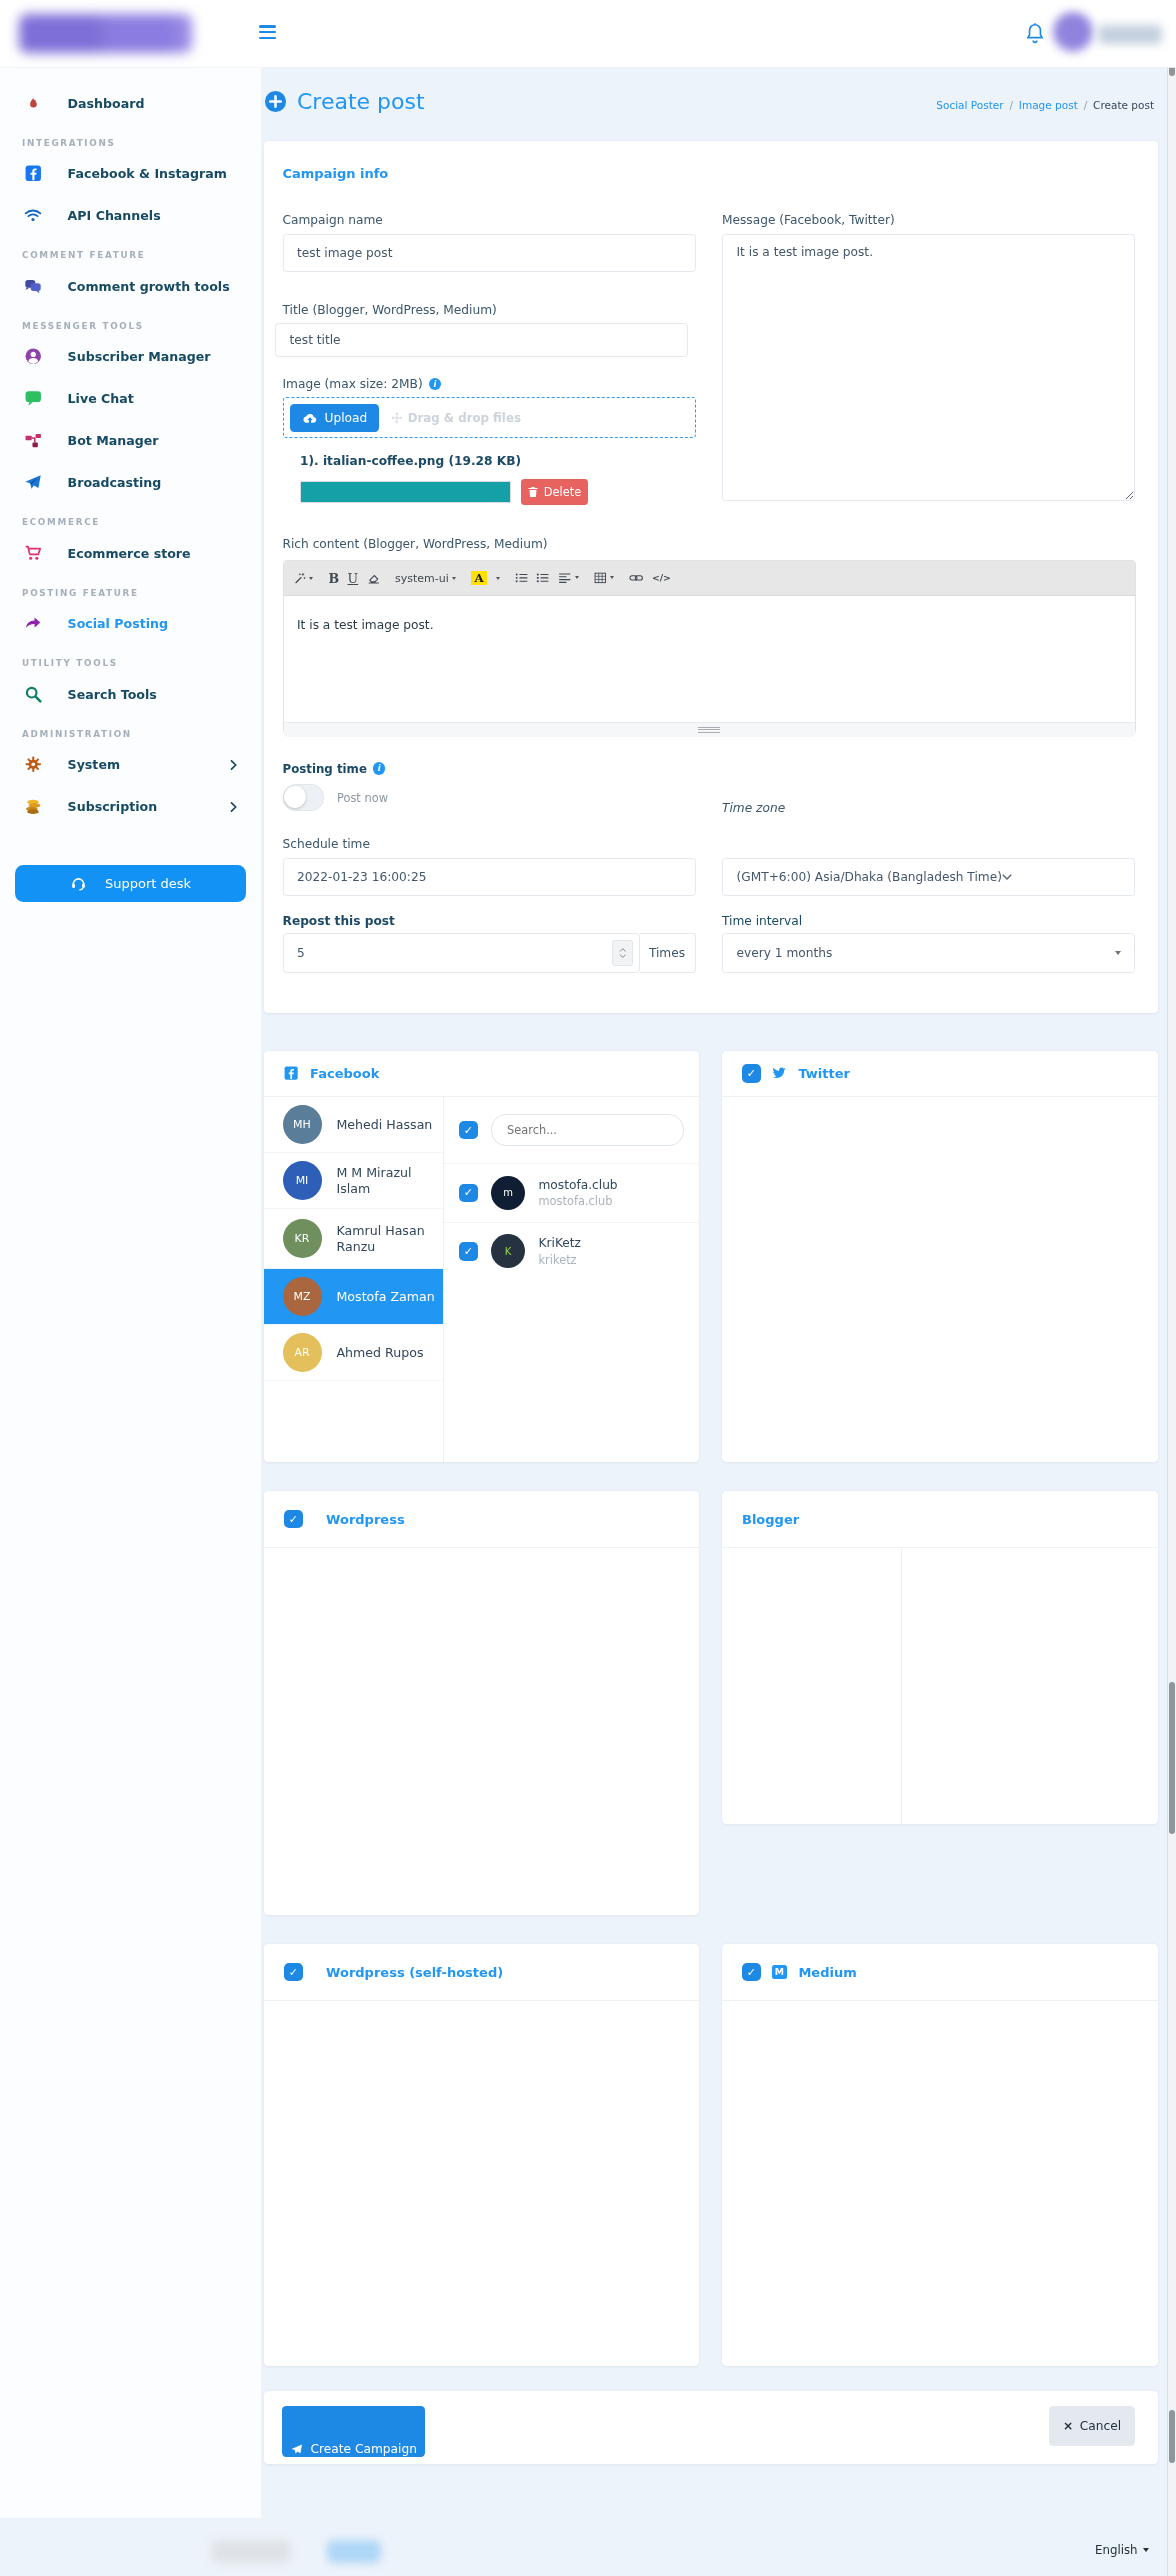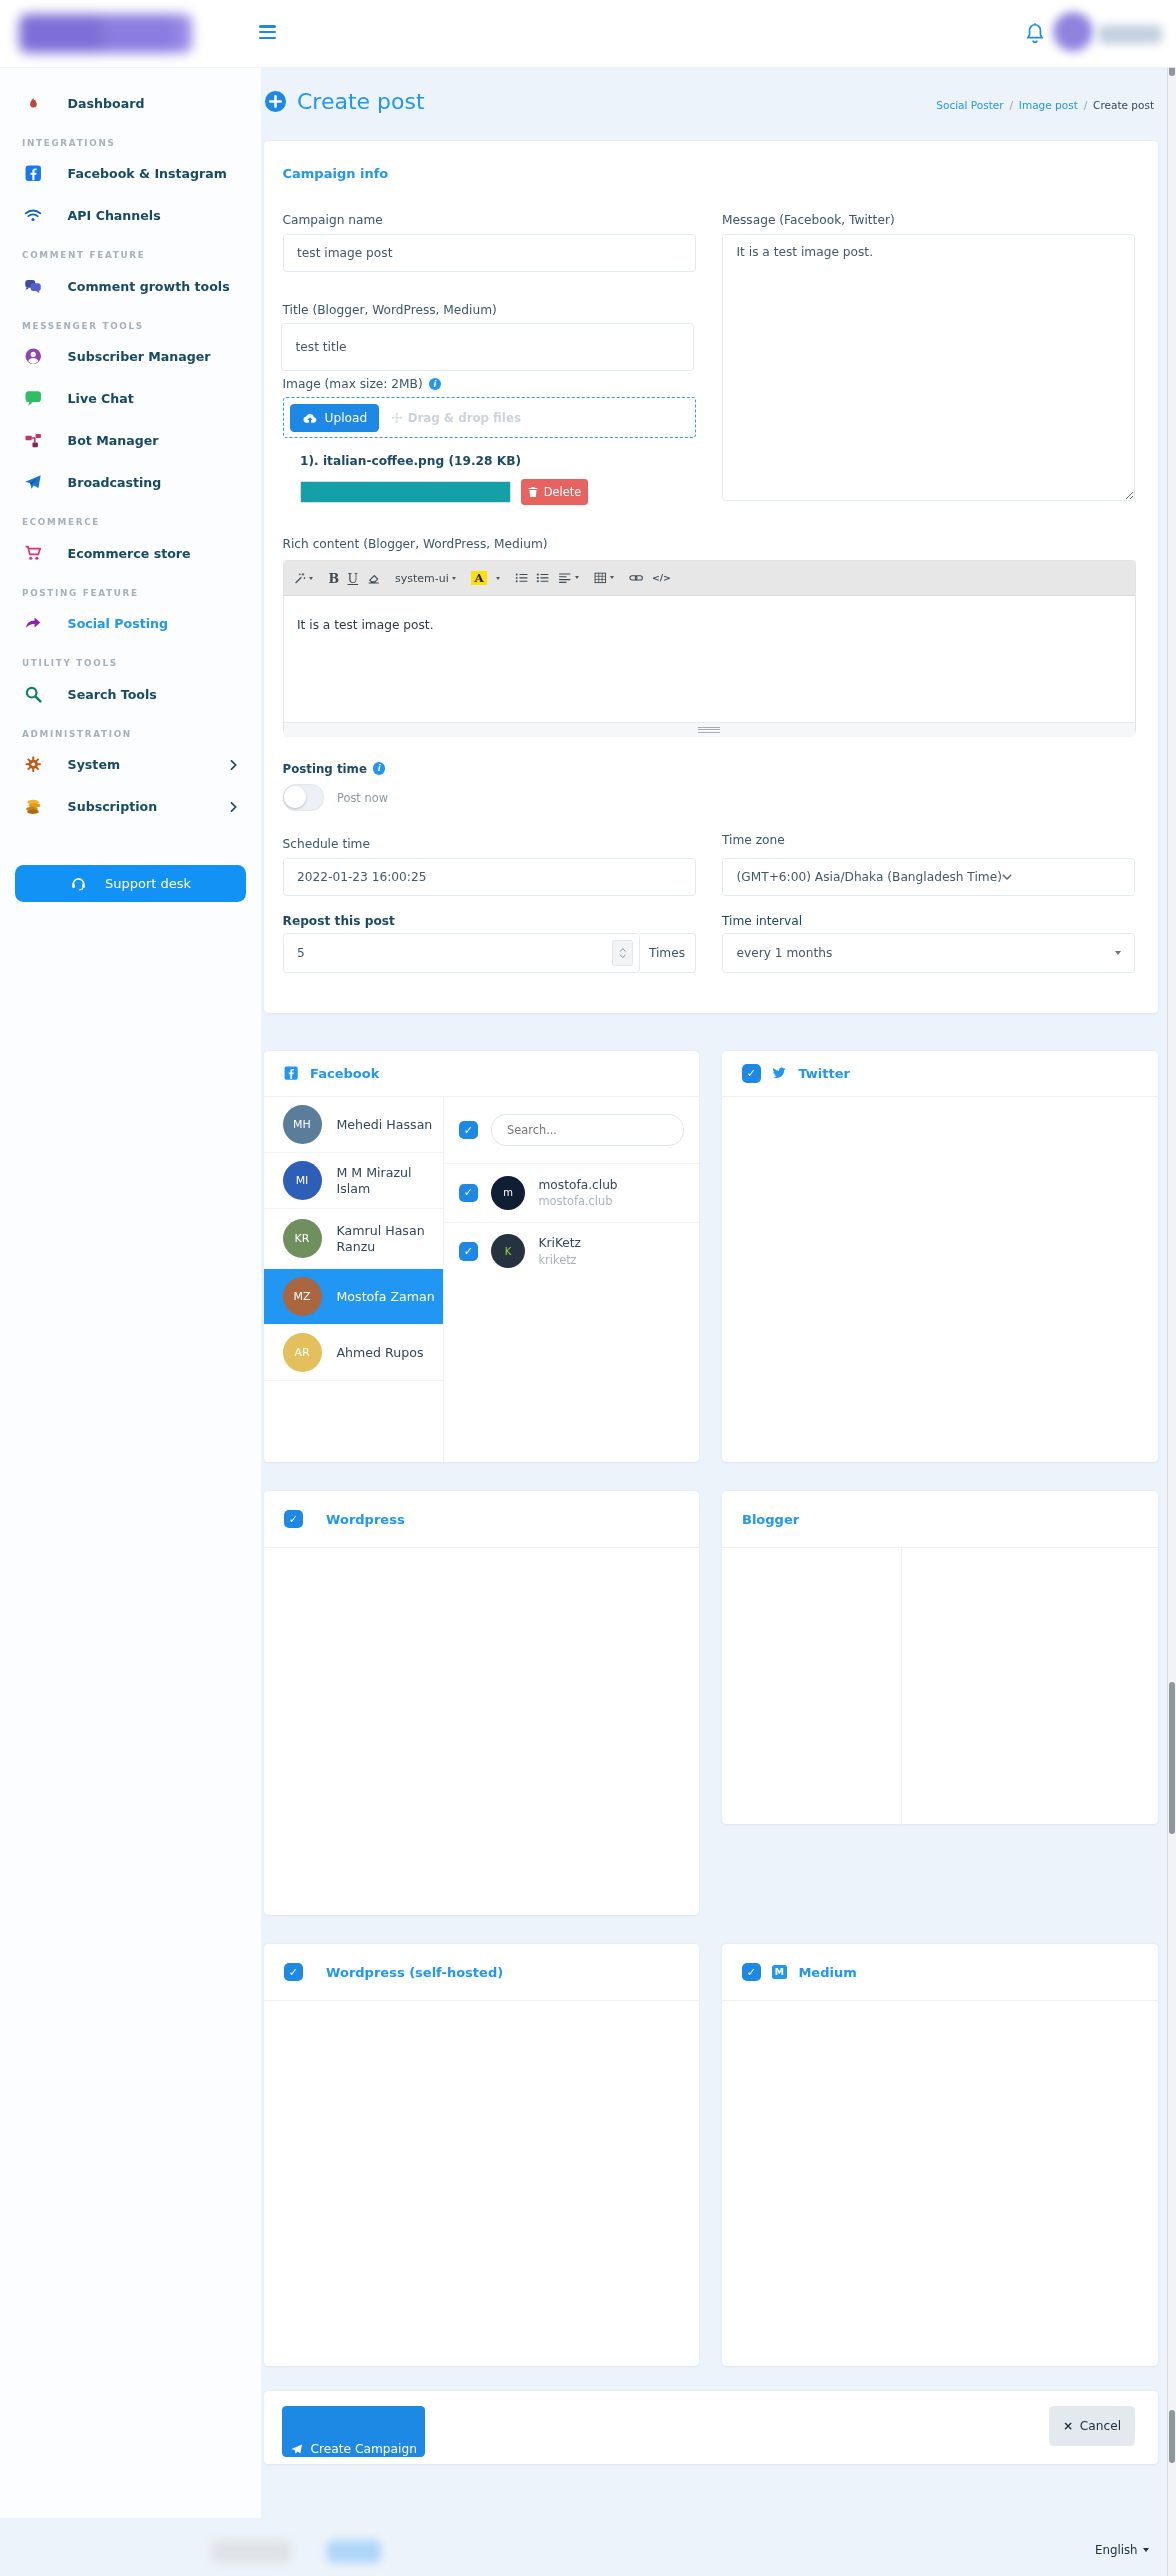--- a/index.html
+++ b/index.html
@@ -302,21 +302,21 @@
 <div class="card" style="left:264px;top:141px;width:894px;height:872px;">
   <div class="abs" style="left:18.5px;top:25px;color:#2196f3;font-size:13px;font-weight:bold;">Campaign info</div>
 
   <label class="f abs" style="left:18.5px;top:72px;">Campaign name</label>
   <input class="inp abs" style="left: 18.5px; top: 93px; width: 413px; height: 38px;" value="test image post">
 
   <label class="f abs" style="left:458px;top:72px;">Message (Facebook, Twitter)</label>
   <textarea class="inp abs" style="left: 458px; top: 93px; width: 413px; height: 267px; padding: 10px 13.5px; resize: vertical;">It is a test image post.</textarea>
 
   <label class="f abs" style="left:18.5px;top:162px;">Title (Blogger, WordPress, Medium)</label>
-  <input class="inp abs" style="left: 17px; top: 182px; width: 413px; height: 48px;" value="test title">
+  <input class="inp abs" style="left: 11px; top: 182px; width: 413px; height: 34px;" value="test title">
 
   <div class="abs" style="left:18.5px;top:236px;display:flex;align-items:center;gap:5.9px;">
     <label class="f">Image (max size: 2MB)</label>
     <span style="width:12.6px;height:12.6px;border-radius:50%;background:#2196f3;color:#fff;font-size:8.4px;font-weight:bold;display:flex;align-items:center;justify-content:center;font-style:italic;">i</span>
   </div>
   <div class="abs" style="left:18.5px;top:256px;width:413px;height:41px;border:1.3px dashed #2f9bf0;border-radius:3.4px;box-sizing:border-box;display:flex;align-items:center;padding:0 6.7px;gap:11.8px;">
     <button class="btn-blue" style="height:28px;padding:0 11.8px;">
       <span>
         <svg width="15" height="13.5" viewBox="0 0 24 20">
             <path d="M7 18a5 5 0 0 1-.5-9.9A6.5 6.5 0 0 1 19 9.2 4.3 4.3 0 0 1 18 17.9h-3.4v-4.4h2.6L12.8 9l-4.4 4.5H11v4.4z" fill="#fff"></path>
@@ -432,21 +432,21 @@
   <div class="abs" style="left:18.5px;top:643px;display:flex;align-items:center;gap:13.5px;">
     <span class="toggle">
         <span class="knob"></span>
       </span>
     <span style="font-size:11.4px;color:#8b97a3;">Post now</span>
   </div>
 
   <label class="f abs" style="left:18.5px;top:696px;">Schedule time</label>
   <input class="inp abs" style="left: 18.5px; top: 717px; width: 413px; height: 38px;" value="2022-01-23 16:00:25">
 
-  <label class="f abs" style="left:458px;top:692px;">Time zone</label>
+  <label class="f abs" style="left:458px;top:660px;font-style:italic;">Time zone</label>
   <div class="inp abs" style="left:458px;top:717px;width:413px;height:38px;display:flex;align-items:center;justify-content:flex-start;cursor:pointer;">
     <span>(GMT+6:00) Asia/Dhaka (Bangladesh Time)</span>
     <svg width="10" height="6.7" viewBox="0 0 12 8">
         <path d="M1 1l5 5 5-5" fill="none" stroke="#55606b" stroke-width="1.6"></path>
       </svg>
   </div>
 
   <label class="f abs" style="left:18.5px;top:773px;color:#1c4a66;font-weight:bold;">Repost this post</label>
   <div class="abs" style="left:18.5px;top:792px;width:413px;height:40px;display:flex;">
     <div style="position:relative;flex:1;">

